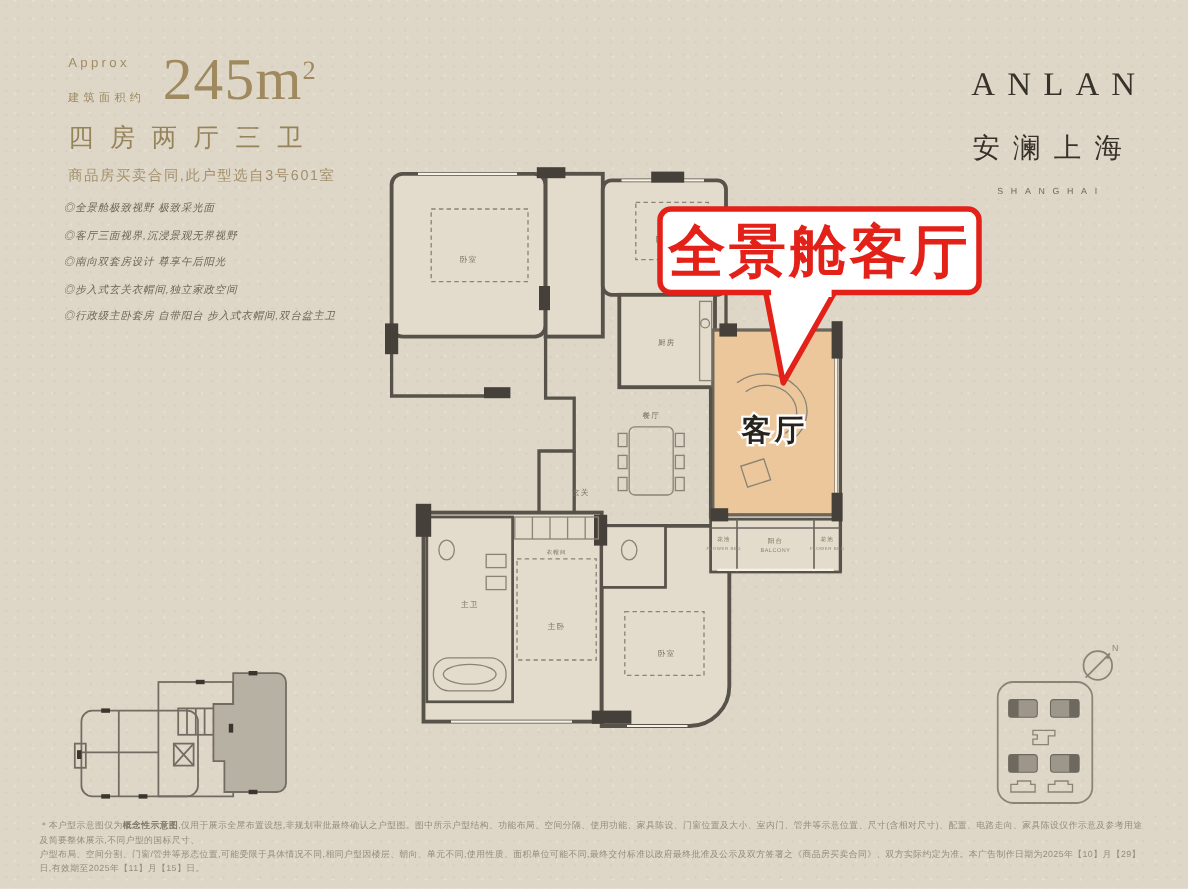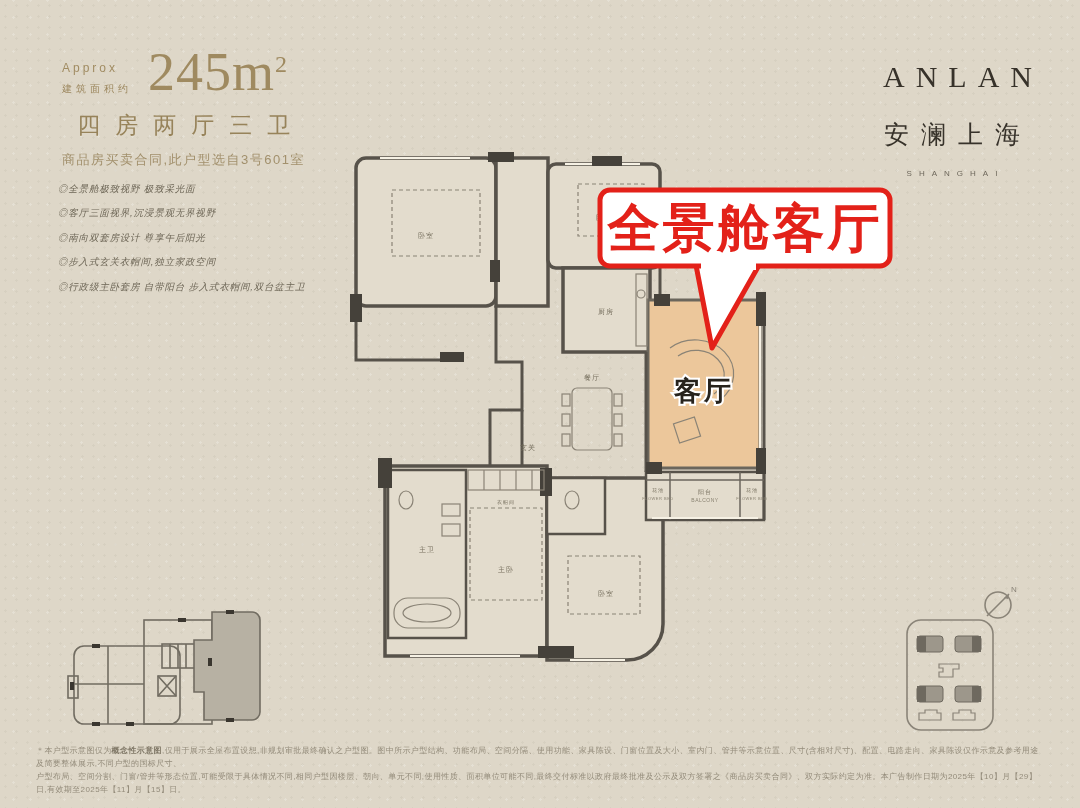--- a/index.html
+++ b/index.html
@@ -9,26 +9,26 @@
     background-color:#ded7c8;
     background-image:
       radial-gradient(rgba(120,110,90,.07) 1px, transparent 1.3px),
       radial-gradient(rgba(255,255,255,.22) 1px, transparent 1.3px);
     background-size:11px 11px,17px 17px;
     background-position:0 0,5px 9px;
   }
   
   .spec{position:absolute;left:62px;top:50px;color:#9c875e;}
   .spec-row{display:flex;align-items:flex-end;}
-  .approx{font-size:12px;letter-spacing:3px;margin-bottom:7px;color:#a18c62;}
+  .approx{font-size:12px;letter-spacing:3px;margin-bottom:18px;color:#a18c62;}
   .area-label{font-size:10px;letter-spacing:4px;color:#9c875e;}
   .area-value{font-family:"Liberation Serif",serif;font-size:54px;line-height:.85;
     color:#9f8a60;margin-left:16px;letter-spacing:1px;}
   .area-value sup{font-size:24px;vertical-align:18px;}
-  .rooms-line{margin-top:14px;font-size:23px;letter-spacing:15px;color:#97835a;white-space:nowrap;text-align:right;}
+  .rooms-line{margin-top:14px;font-size:23px;letter-spacing:15px;color:#97835a;white-space:nowrap;}
   .subtitle{margin-top:10px;font-size:13px;letter-spacing:1.5px;color:#a2906c;}
   .features{list-style:none;margin:14px 0 0 -4px;padding:0;}
   .features li{font-size:9.5px;color:#6d6656;letter-spacing:.8px;margin-bottom:11.5px;white-space:nowrap;font-style:italic;}
   
   .logo{position:absolute;left:872px;top:60px;width:160px;text-align:center;color:#37322a;}
   .logo-en{font-family:"Liberation Serif",serif;font-size:30px;letter-spacing:11px;margin-left:11px;}
   .logo-cn{font-size:25px;letter-spacing:12px;margin-left:12px;margin-top:24px;}
   .logo-sub{font-size:8px;letter-spacing:7px;margin-left:7px;margin-top:18px;color:#6e685c;}
   
   .floorplan{position:absolute;left:340px;top:148px;}

